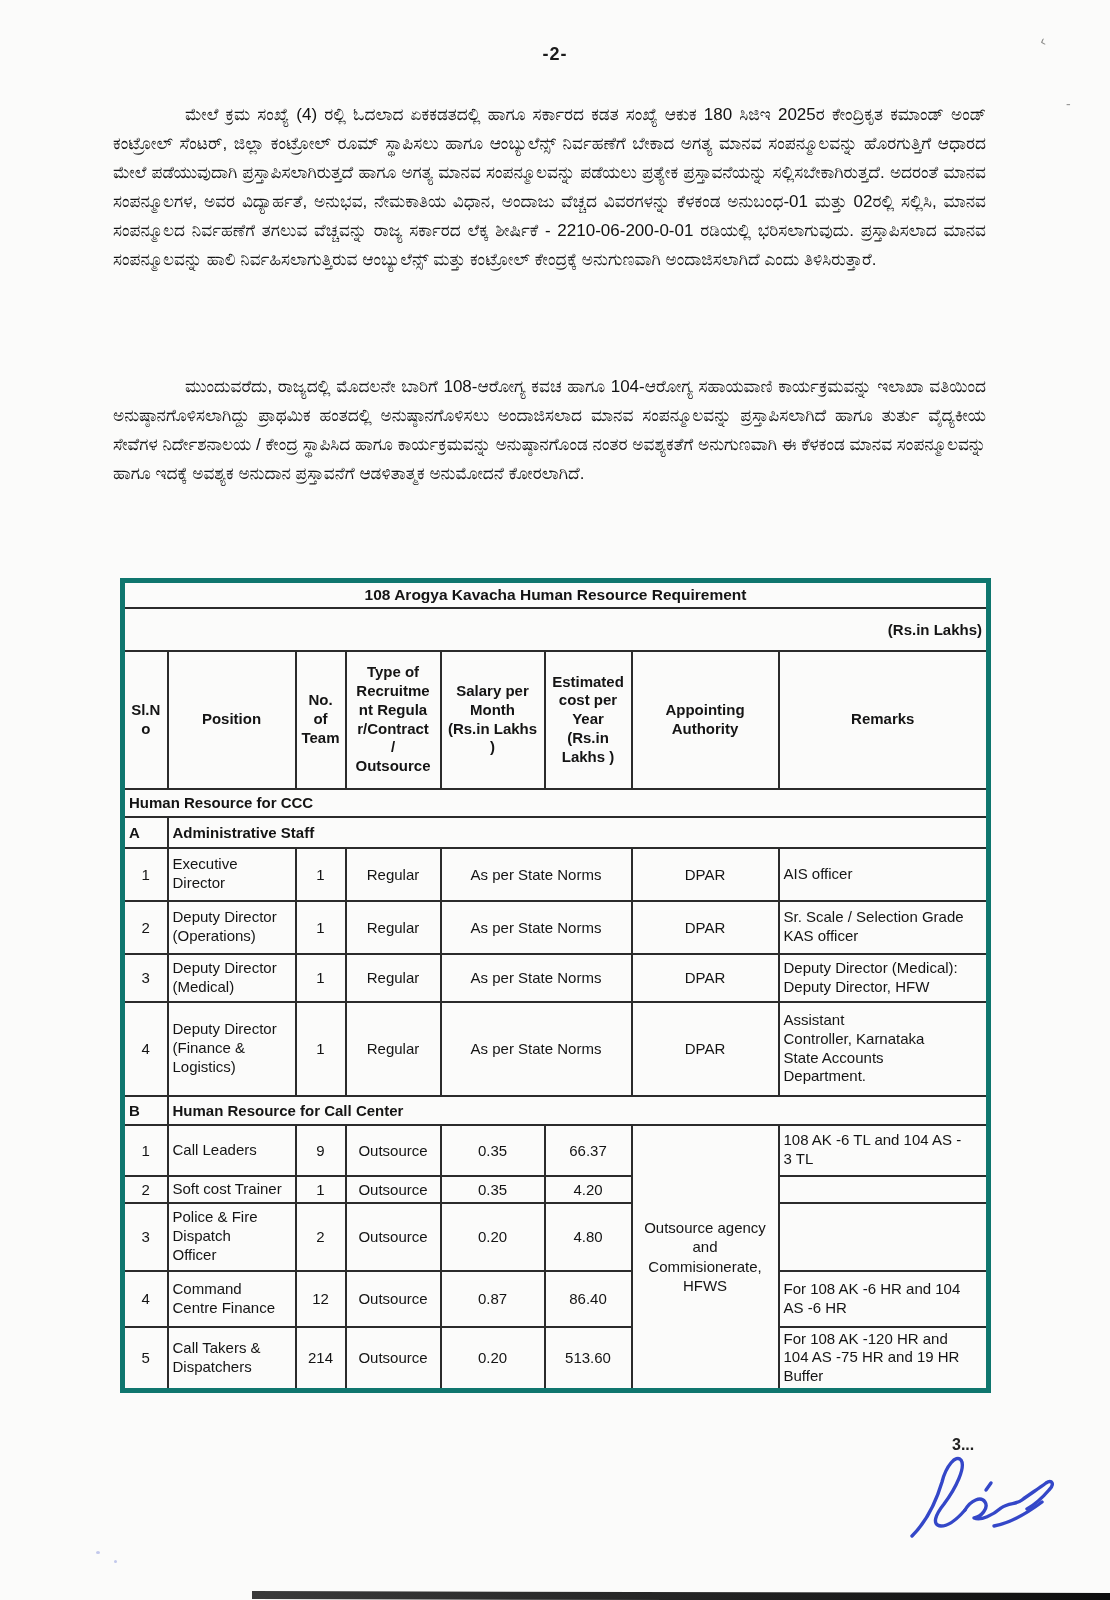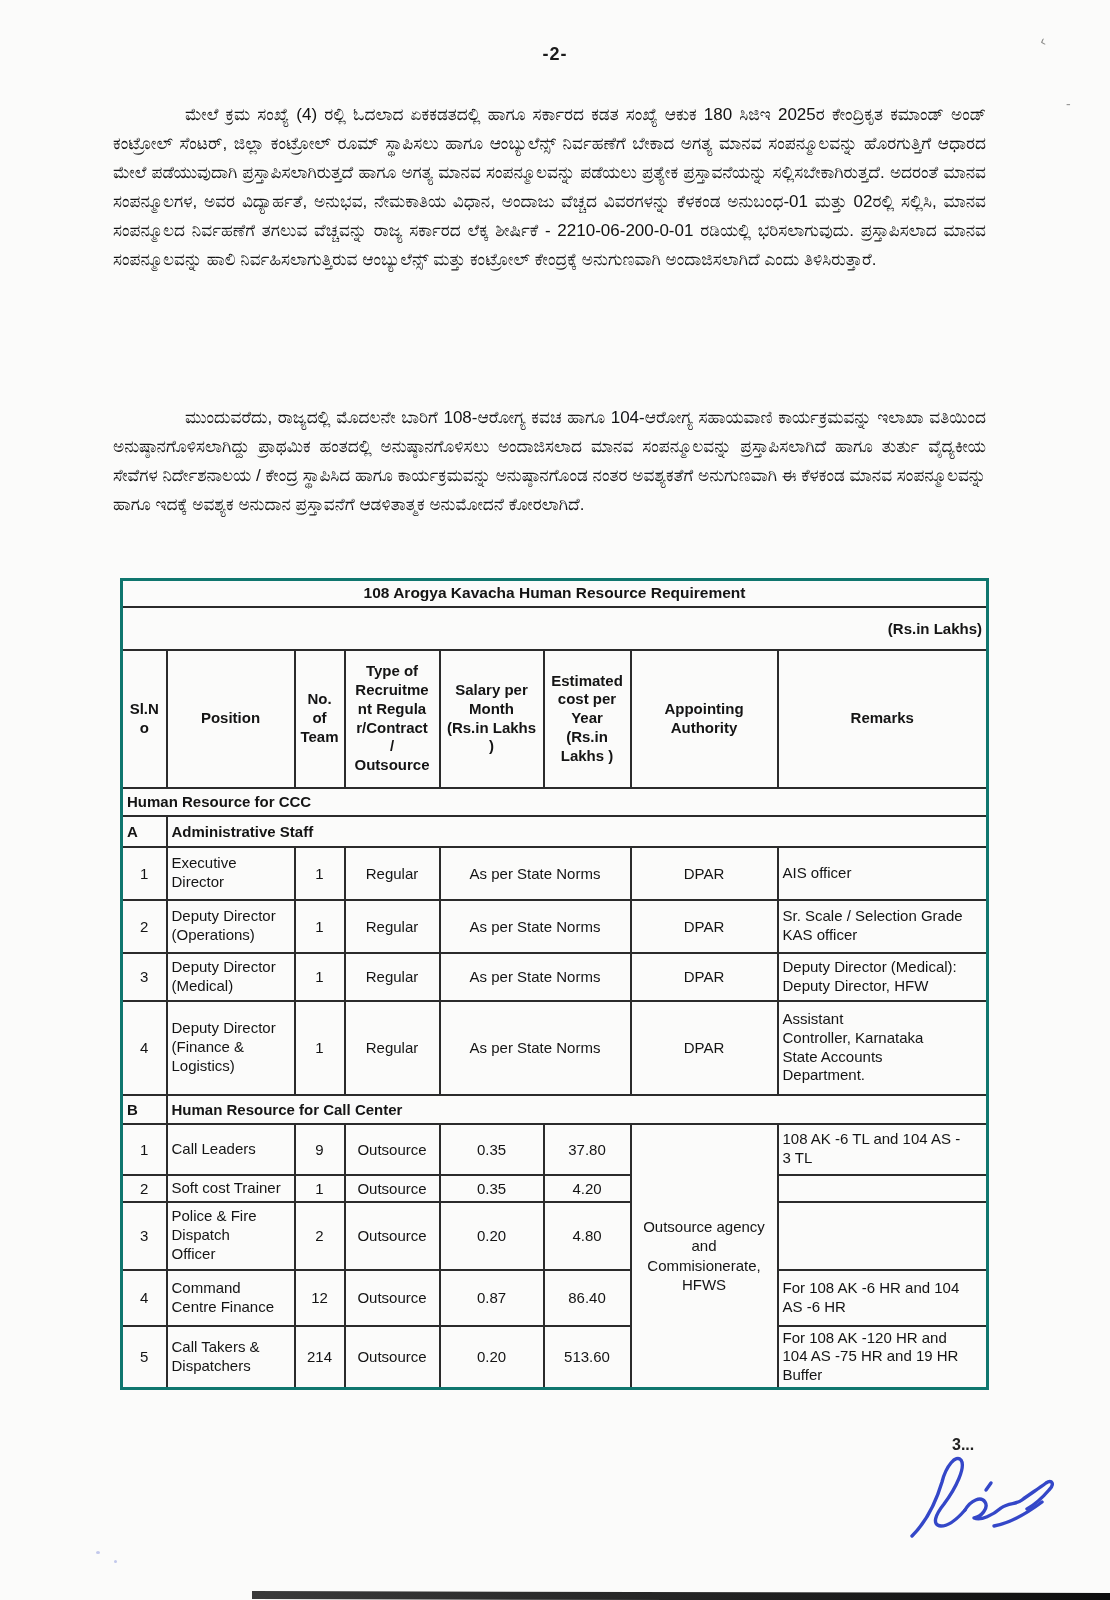--- a/index.html
+++ b/index.html
@@ -16,34 +16,34 @@
     font-size:18px;font-weight:600;letter-spacing:1px;color:#1b1b1b;
   }
 
   .kn-para{
     position:absolute;left:113px;width:873px;
     font-size:17px;line-height:29px;text-align:justify;
     color:#121212;font-weight:500;
   }
   .kn-para .indent{display:inline-block;width:72px;}
   #para1{top:76px;margin-top:24px;}
-  #para2{top:372px;margin-top:31px;}
+  #para2{top:372px;}
 
   
   .hrtable{
     position:absolute;left:120px;top:578px;width:866px;
     border-collapse:collapse;table-layout:fixed;
     font-size:15px;color:#141414;
   }
   .hrtable td{
     border:2px solid #2b2b2b;
     padding:2px 4px;vertical-align:middle;
     overflow:hidden;
   }
-  .hrtable{border:3px solid #0f766e;}
+  .hrtable{border:5px solid #0f766e;}
   .t-title{ text-align:center;font-weight:bold;font-size:15.5px;}
   .t-units{ text-align:right;font-weight:bold;}
   .t-head{  text-align:center;font-weight:bold;white-space:pre-line;line-height:1.25;}
   .t-sec{   text-align:left;font-weight:bold;}
   .c-center{text-align:center;}
   .c-left{  text-align:left;white-space:pre-line;line-height:1.25;}
   .c-auth{  text-align:center;white-space:pre-line;line-height:1.3;margin-top:32px;}
   .r-title{height:27px;} .r-units{height:43px;} .r-head{height:138px;}
   .r-ccc{height:28px;}   .r-sec{height:31px;}
   .ra1{height:53px;} .ra2{height:53px;} .ra3{height:48px;} .ra4{height:94px;}
@@ -187,21 +187,21 @@
       <td class="t-sec">B</td>
       <td colspan="7" class="t-sec">Human Resource for Call Center</td>
     </tr>
 
     <tr class="rb1">
       <td class="c-center">1</td>
       <td class="c-left">Call Leaders</td>
       <td class="c-center">9</td>
       <td class="c-center">Outsource</td>
       <td class="c-center">0.35</td>
-      <td class="c-center">37.80</td>
+      <td class="c-center">66.37</td>
       <td rowspan="5" class="c-auth">Outsource agency
 and
 Commisionerate,
 HFWS</td>
       <td class="c-left">108 AK -6 TL and 104 AS -
 3 TL</td>
     </tr>
     <tr class="rb2">
       <td class="c-center">2</td>
       <td class="c-left">Soft cost Trainer</td>

